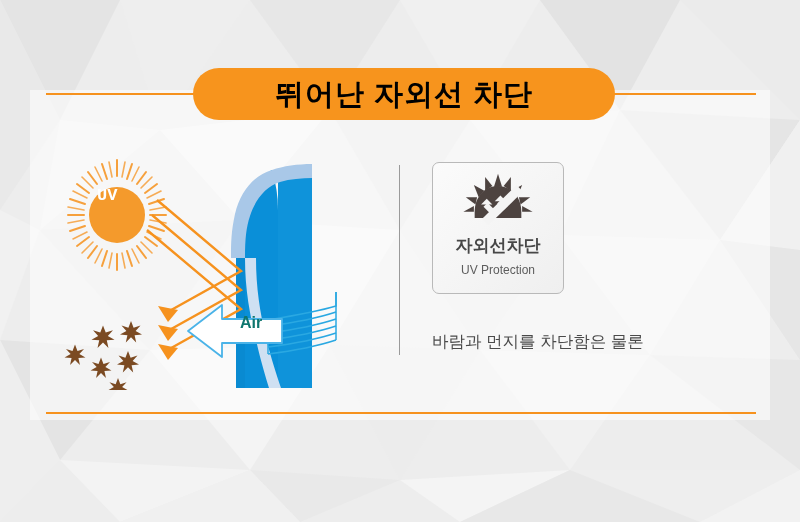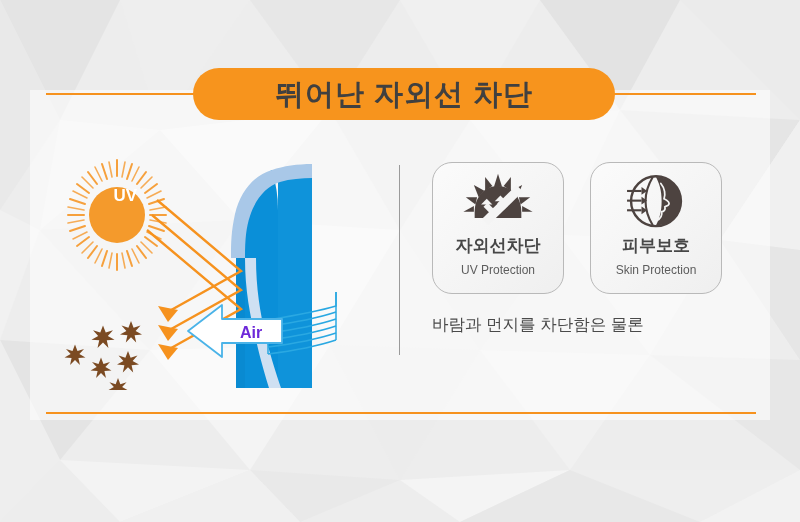--- a/index.html
+++ b/index.html
@@ -16,58 +16,58 @@
   .rule-bot{top:412px;}
   .divider{position:absolute;left:399px;top:165px;width:1px;height:190px;background:#9a9a9a;}
 
   
   .banner{
     position:absolute;left:193px;top:68px;width:422px;height:52px;
     background:#f7941d;border-radius:26px;
     display:flex;align-items:center;justify-content:center;
   }
   .banner-text{
-    color:#404040;font-size:29px;font-weight:bold;letter-spacing:1px;
+    color:#000000;font-size:29px;font-weight:bold;letter-spacing:1px;
     white-space:nowrap;line-height:1;
   }
 
   
   .illus{position:absolute;left:40px;top:140px;width:350px;height:250px;}
 
   .uv-label{
     position:absolute;left:97px;top:185px;width:40px;height:22px;
-    color:#ffffff;font-size:17px;font-weight:bold;text-align:right;line-height:22px;
+    color:#ffffff;font-size:17px;font-weight:bold;text-align:left;line-height:22px;
     pointer-events:none;
+    font-family:Liberation Mono, monospace;
   }
   .air-label{
     position:absolute;left:228px;top:313px;width:46px;height:20px;
-    color:#6d28d9;font-size:16px;font-weight:bold;text-align:center;line-height:20px;
+    color:#0f766e;font-size:16px;font-weight:bold;text-align:center;line-height:20px;
     pointer-events:none;
-    margin-top:10px;
   }
 
   
   .right{position:absolute;left:432px;top:162px;width:300px;height:215px;}
   .boxes{display:flex;gap:26px;}
   .icon-box{
-    width:132px;height:132px;border:1.4px solid #b9b9b9;border-radius:20px;
+    width:132px;height:132px;border:1.4px solid #b9b9b9;border-radius:7px;
     background:linear-gradient(135deg,#fbfbfb 0%,#f4f4f4 60%,#efefef 100%);
     display:flex;flex-direction:column;align-items:center;
     box-sizing:border-box;padding-top:9px;
   }
   .icon-art{width:74px;height:60px;display:block;}
   .icon-ko{
     font-size:17px;color:#474747;font-weight:bold;margin-top:5px;line-height:1.1;
     white-space:nowrap;
   }
   .icon-en{
     font-size:12px;color:#5d5d5d;margin-top:8px;line-height:1.1;white-space:nowrap;
   }
 
-  .desc{margin-top:18px;}
+  .desc{margin-top:35px;}
   .desc div{
     font-size:16.5px;color:#4a4a4a;line-height:1.55;white-space:nowrap;
   }
 </style>
 </head>
 <body>
 
 <div id="stage">
 
   <svg class="bg-poly" viewBox="0 0 800 522" preserveAspectRatio="none">
@@ -269,46 +269,20 @@
             <path d="M50,34 L58,42 L53,47 L45,39 Z"></path>
             <polygon points="42,36 56,36 49,29"></polygon>
             <path d="M33,38 L41,46 L36,51 L28,43 Z"></path>
             <polygon points="25,40 39,40 32,33"></polygon>
           </g>
         </svg>
         <div class="icon-ko">자외선차단</div>
         <div class="icon-en">UV Protection</div>
       </div>
 
-      <div class="icon-box">
-        <svg class="icon-art" viewBox="0 0 92 74">
-          <circle cx="46" cy="36" r="31" fill="none" stroke="#4d4340" stroke-width="3"></circle>
-
-          <path d="M46,6 C60,6 71,14 75,24 C78,31 78,42 74,50 C70,59 60,66 46,66
-                   C50,58 53,50 53,36 C53,22 50,14 46,6 Z" fill="#4d4340"></path>
-          <path d="M53,12 C58,18 61,26 61,36 C61,46 58,54 53,60
-                   C58,58 64,52 67,44 C69,38 69,32 67,27 C64,19 58,14 53,12 Z" fill="#f4f4f4" opacity="0"></path>
-
-          <path d="M52,14 C57,20 58,28 56,33 C60,35 63,38 62,40 C61,42 58,42 57,43
-                   C58,46 56,49 53,49 C54,53 52,58 47,60" fill="none" stroke="#f4f4f4" stroke-width="2.2" stroke-linecap="round"></path>
-
-          <path d="M42,6 C36,16 33,26 33,36 C33,46 36,56 42,66" fill="none" stroke="#4d4340" stroke-width="2.6"></path>
-
-          <g fill="#4d4340">
-            <rect x="10" y="22" width="18" height="2.6"></rect>
-            <polygon points="28,18.5 35,23.3 28,28.1"></polygon>
-            <rect x="10" y="34" width="18" height="2.6"></rect>
-            <polygon points="28,30.5 35,35.3 28,40.1"></polygon>
-            <rect x="10" y="46" width="18" height="2.6"></rect>
-            <polygon points="28,42.5 35,47.3 28,52.1"></polygon>
-          </g>
-        </svg>
-        <div class="icon-ko">피부보호</div>
-        <div class="icon-en">Skin Protection</div>
-      </div>
     </div>
 
     <div class="desc">
       <div>바람과 먼지를 차단함은 물론</div>
     </div>
   </div>
 
 </div>
 
 </body></html>

